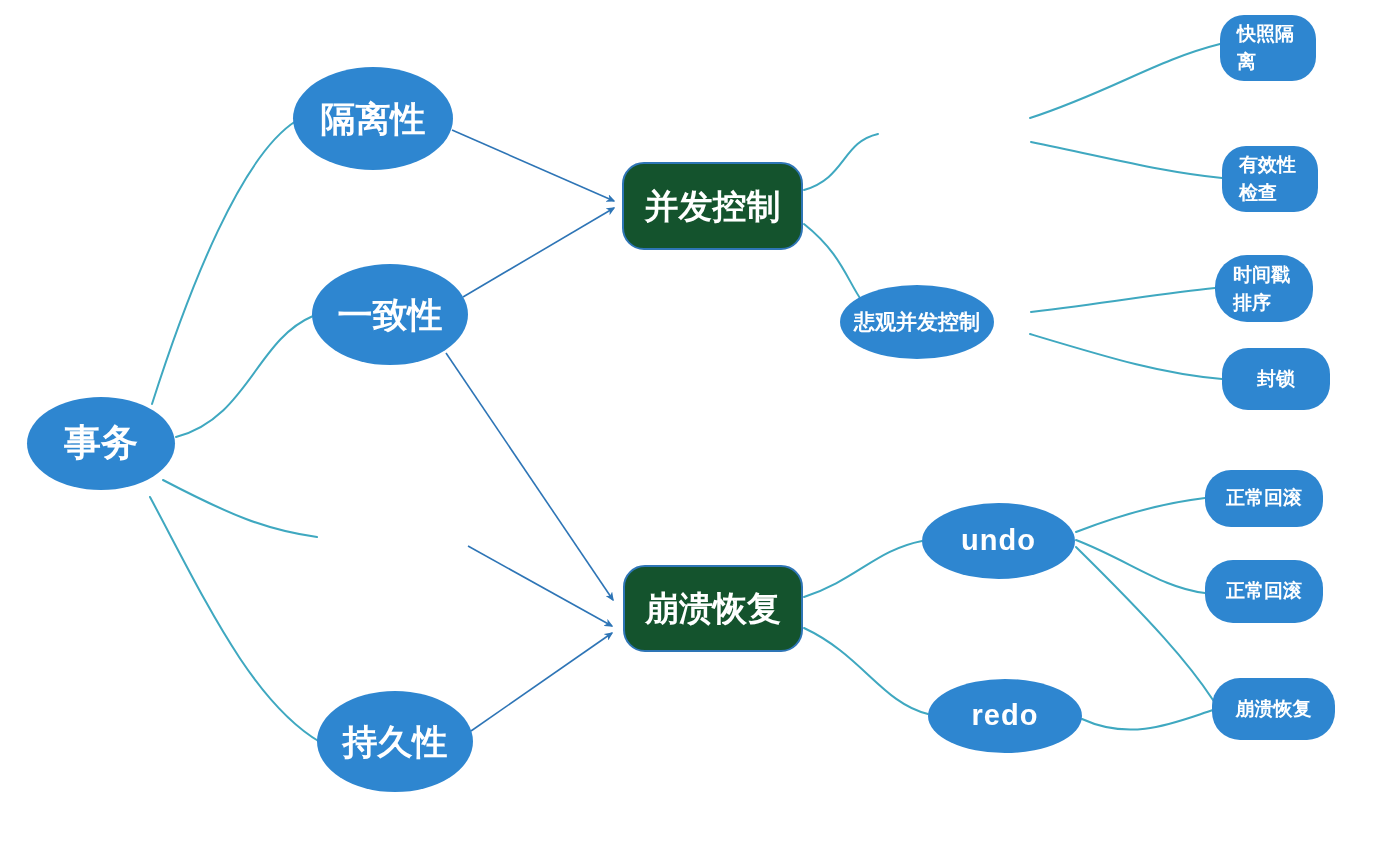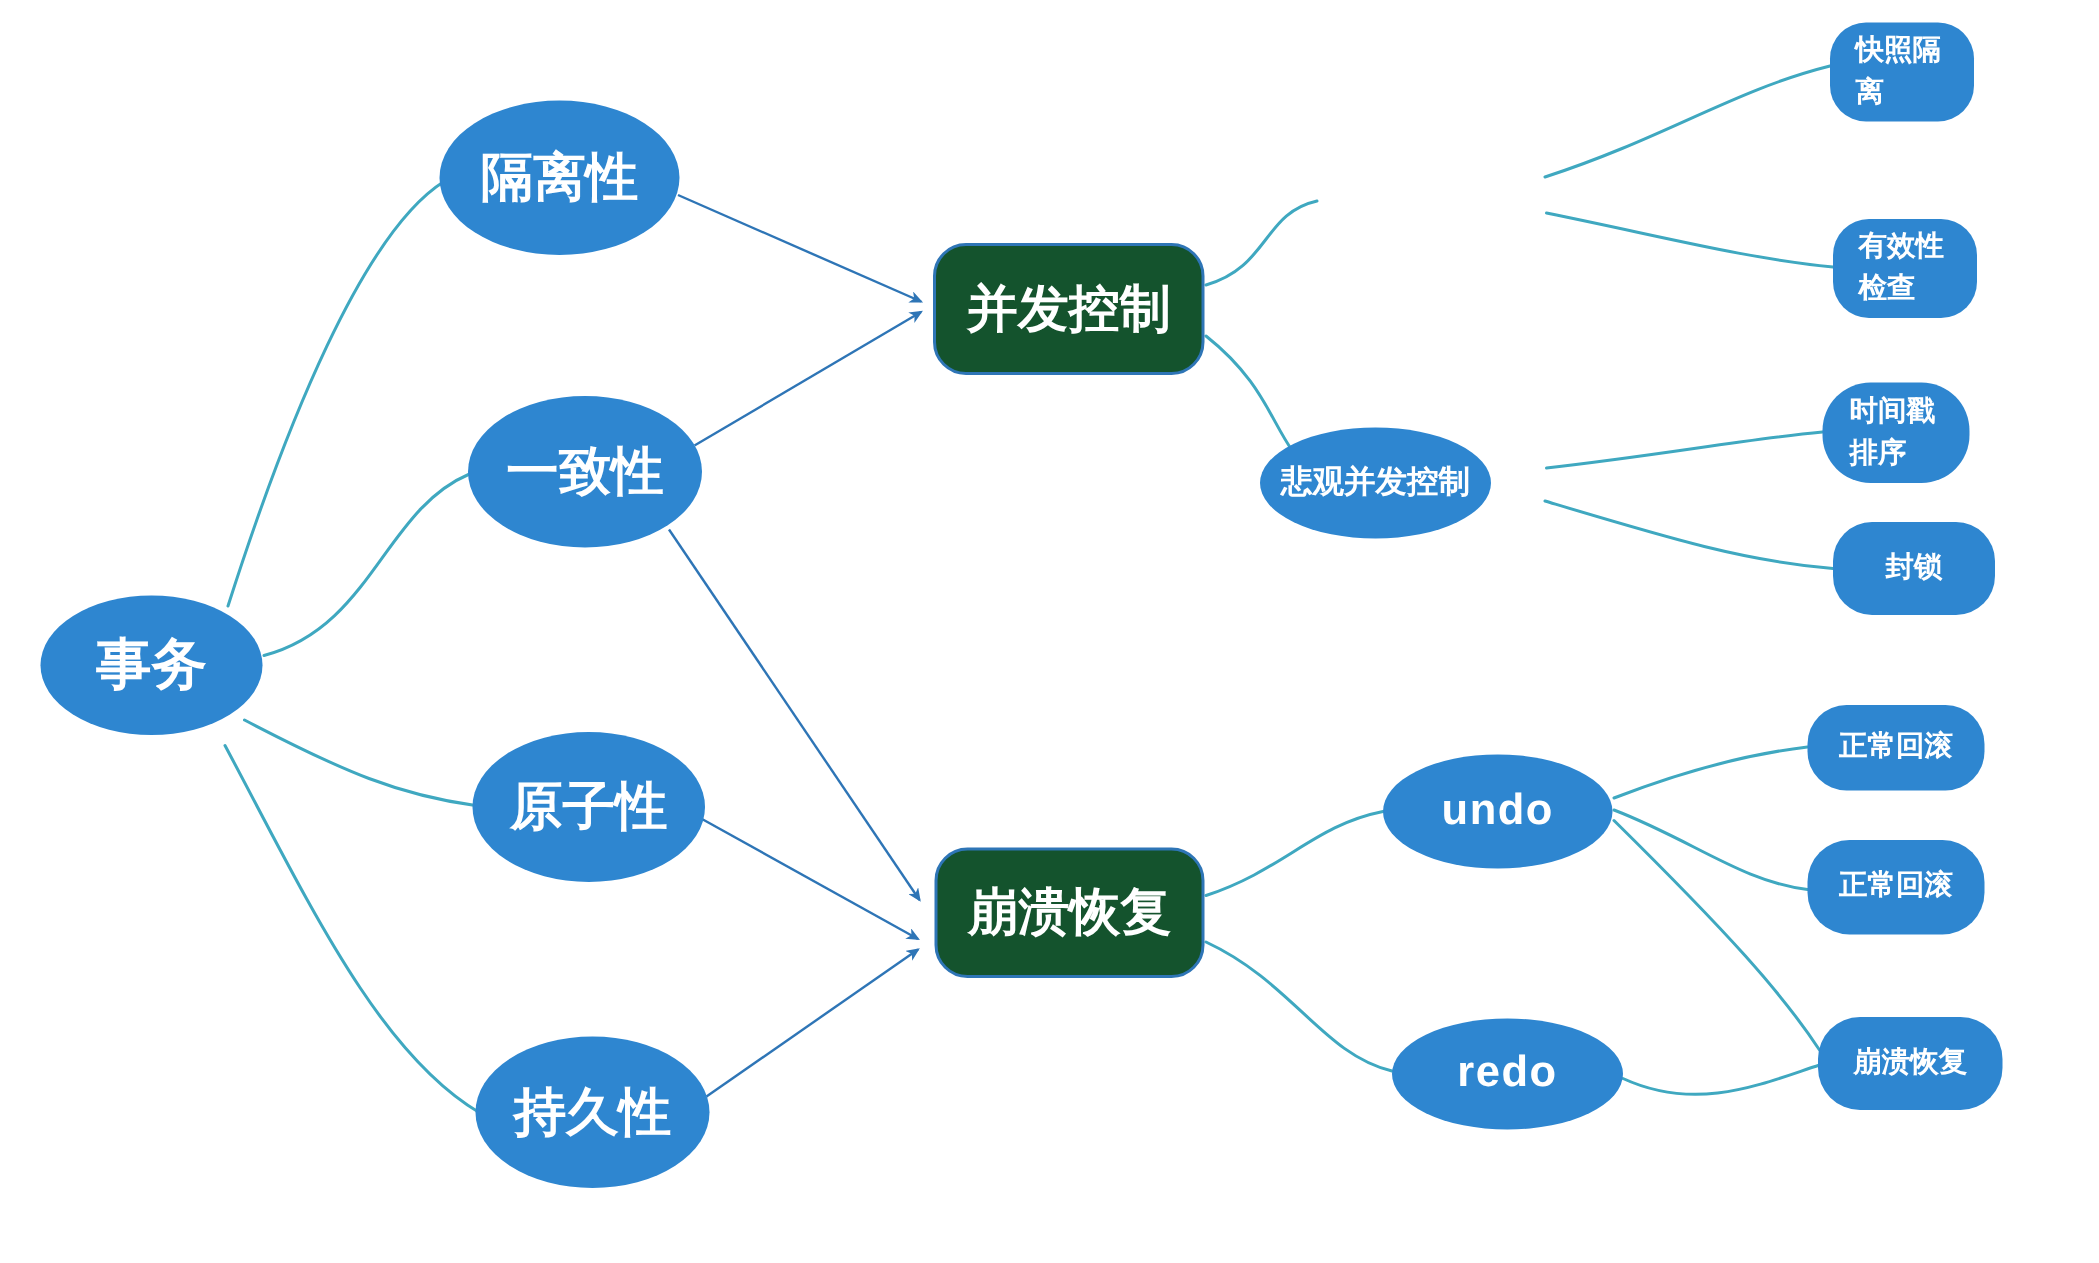--- a/index.html
+++ b/index.html
@@ -87,23 +87,20 @@
   <div class="node ellipse f-root" style="left:27px; top:397px; width:148px; height:93px;">
     <span class="lbl">事务</span>
   </div>
 
   <div class="node ellipse f-l1" style="left:293px; top:67px; width:160px; height:103px;">
     <span class="lbl">隔离性</span>
   </div>
   <div class="node ellipse f-l1" style="left:312px; top:264px; width:156px; height:101px;">
     <span class="lbl">一致性</span>
   </div>
-  <div class="node ellipse f-l1" style="left:315px; top:488px; width:155px; height:100px;">
-    <span class="lbl">原子性</span>
-  </div>
   <div class="node ellipse f-l1" style="left:317px; top:691px; width:156px; height:101px;">
     <span class="lbl">持久性</span>
   </div>
 
   <div class="node hub f-hub" style="left:622px; top:162px; width:181px; height:88px;">
     <span class="lbl">并发控制</span>
   </div>
   <div class="node hub f-hub" style="left:623px; top:565px; width:180px; height:87px;">
     <span class="lbl">崩溃恢复</span>
   </div>

